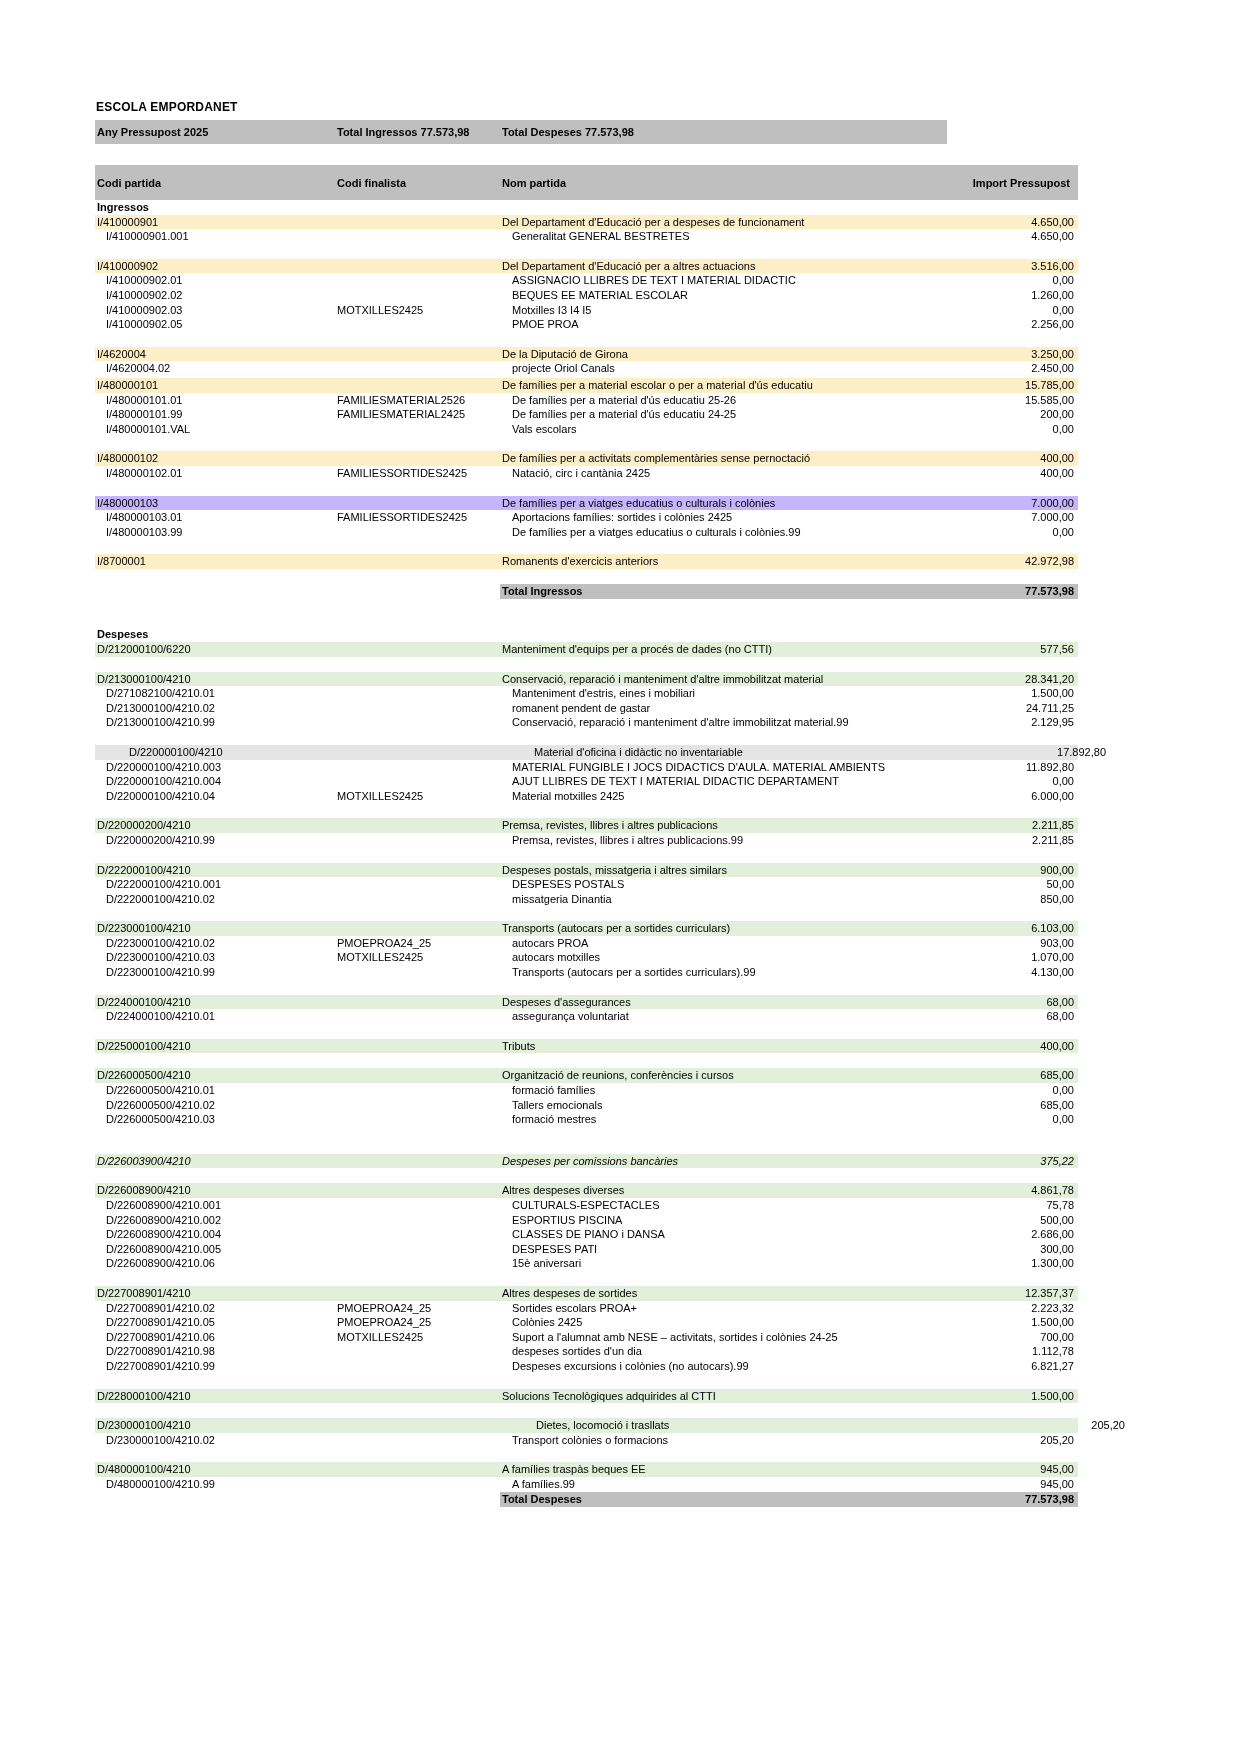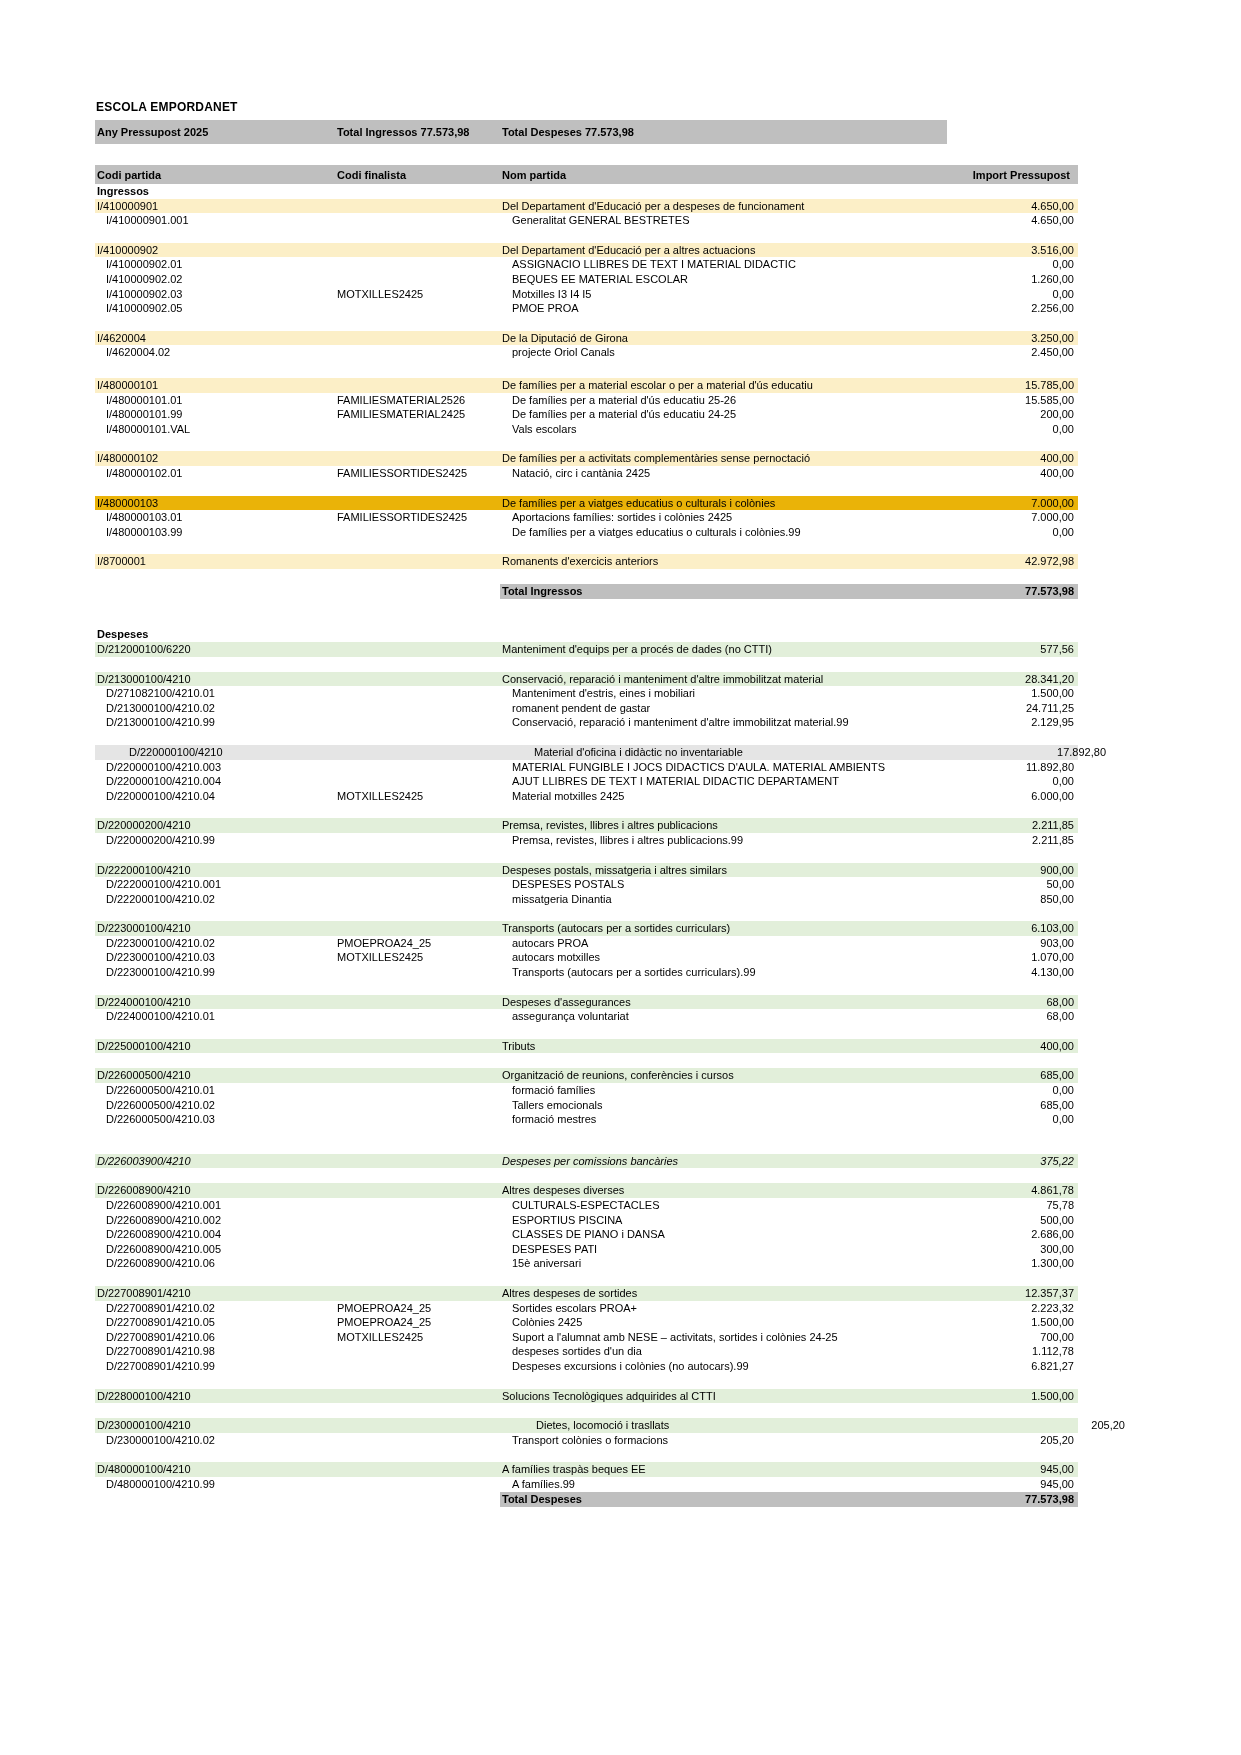--- a/index.html
+++ b/index.html
@@ -9,21 +9,21 @@
     -webkit-font-smoothing:antialiased;
   }
   .sheet{position:absolute;left:95px;top:100px;width:983px;font-size:11px;}
   .doc-title{font-size:12px;font-weight:bold;margin:0 0 6px 1px;letter-spacing:0.2px;}
   .summary-bar{
     display:grid;grid-template-columns:240px 165px 447px;width:852px;height:24px;
     align-items:center;font-weight:bold;margin-bottom:21px;
   }
   .sb-cell{padding-left:2px;white-space:nowrap;}
   .col-header{
-    display:grid;grid-template-columns:240px 165px 395px 183px;height:19px;
+    display:grid;grid-template-columns:240px 165px 395px 183px;height:35px;
     align-items:center;font-weight:bold;
   }
   .cell{white-space:nowrap;padding-left:2px;}
   .c-imp{text-align:right;padding-right:8px;padding-left:0;}
   .row{display:grid;grid-template-columns:240px 165px 395px 183px;height:14.6px;line-height:14.6px;}
   .row > div{white-space:nowrap;overflow:visible;padding-left:2px;}
   .row > .c-imp{text-align:right;padding-right:4px;padding-left:0;}
   .sec-label{font-weight:bold;}
   .sub .c-codi{padding-left:11px;}
   .sub .c-nom{padding-left:12px;}
@@ -109,21 +109,21 @@
             <div class="c-nom">De la Diputació de Girona</div>
             <div class="c-imp">3.250,00</div>
           </div>
           <div class="row sub">
             <div class="c-codi">I/4620004.02</div>
             <div class="c-fin"></div>
             <div class="c-nom">projecte Oriol Canals</div>
             <div class="c-imp">2.450,00</div>
           </div>
         </div>
-        <div style="margin-top: 18px;">
+        <div style="margin-top: 2px;">
           <div class="row group-head" style="background: rgb(252, 239, 199);">
             <div class="c-codi">I/480000101</div>
             <div class="c-fin"></div>
             <div class="c-nom">De famílies per a material escolar o per a material d'ús educatiu</div>
             <div class="c-imp">15.785,00</div>
           </div>
           <div class="row sub">
             <div class="c-codi">I/480000101.01</div>
             <div class="c-fin">FAMILIESMATERIAL2526</div>
             <div class="c-nom">De famílies per a material d'ús educatiu 25-26</div>
@@ -150,21 +150,21 @@
             <div class="c-imp">400,00</div>
           </div>
           <div class="row sub">
             <div class="c-codi">I/480000102.01</div>
             <div class="c-fin">FAMILIESSORTIDES2425</div>
             <div class="c-nom">Natació, circ i cantània 2425</div>
             <div class="c-imp">400,00</div>
           </div>
         </div>
         <div style="margin-top: 15px;">
-          <div class="row group-head" style="background: #eab308;">
+          <div class="row group-head" style="background: #c4b5fd;">
             <div class="c-codi">I/480000103</div>
             <div class="c-fin"></div>
             <div class="c-nom">De famílies per a viatges educatius o culturals i colònies</div>
             <div class="c-imp">7.000,00</div>
           </div>
           <div class="row sub">
             <div class="c-codi">I/480000103.01</div>
             <div class="c-fin">FAMILIESSORTIDES2425</div>
             <div class="c-nom">Aportacions famílies: sortides i colònies 2425</div>
             <div class="c-imp">7.000,00</div>

